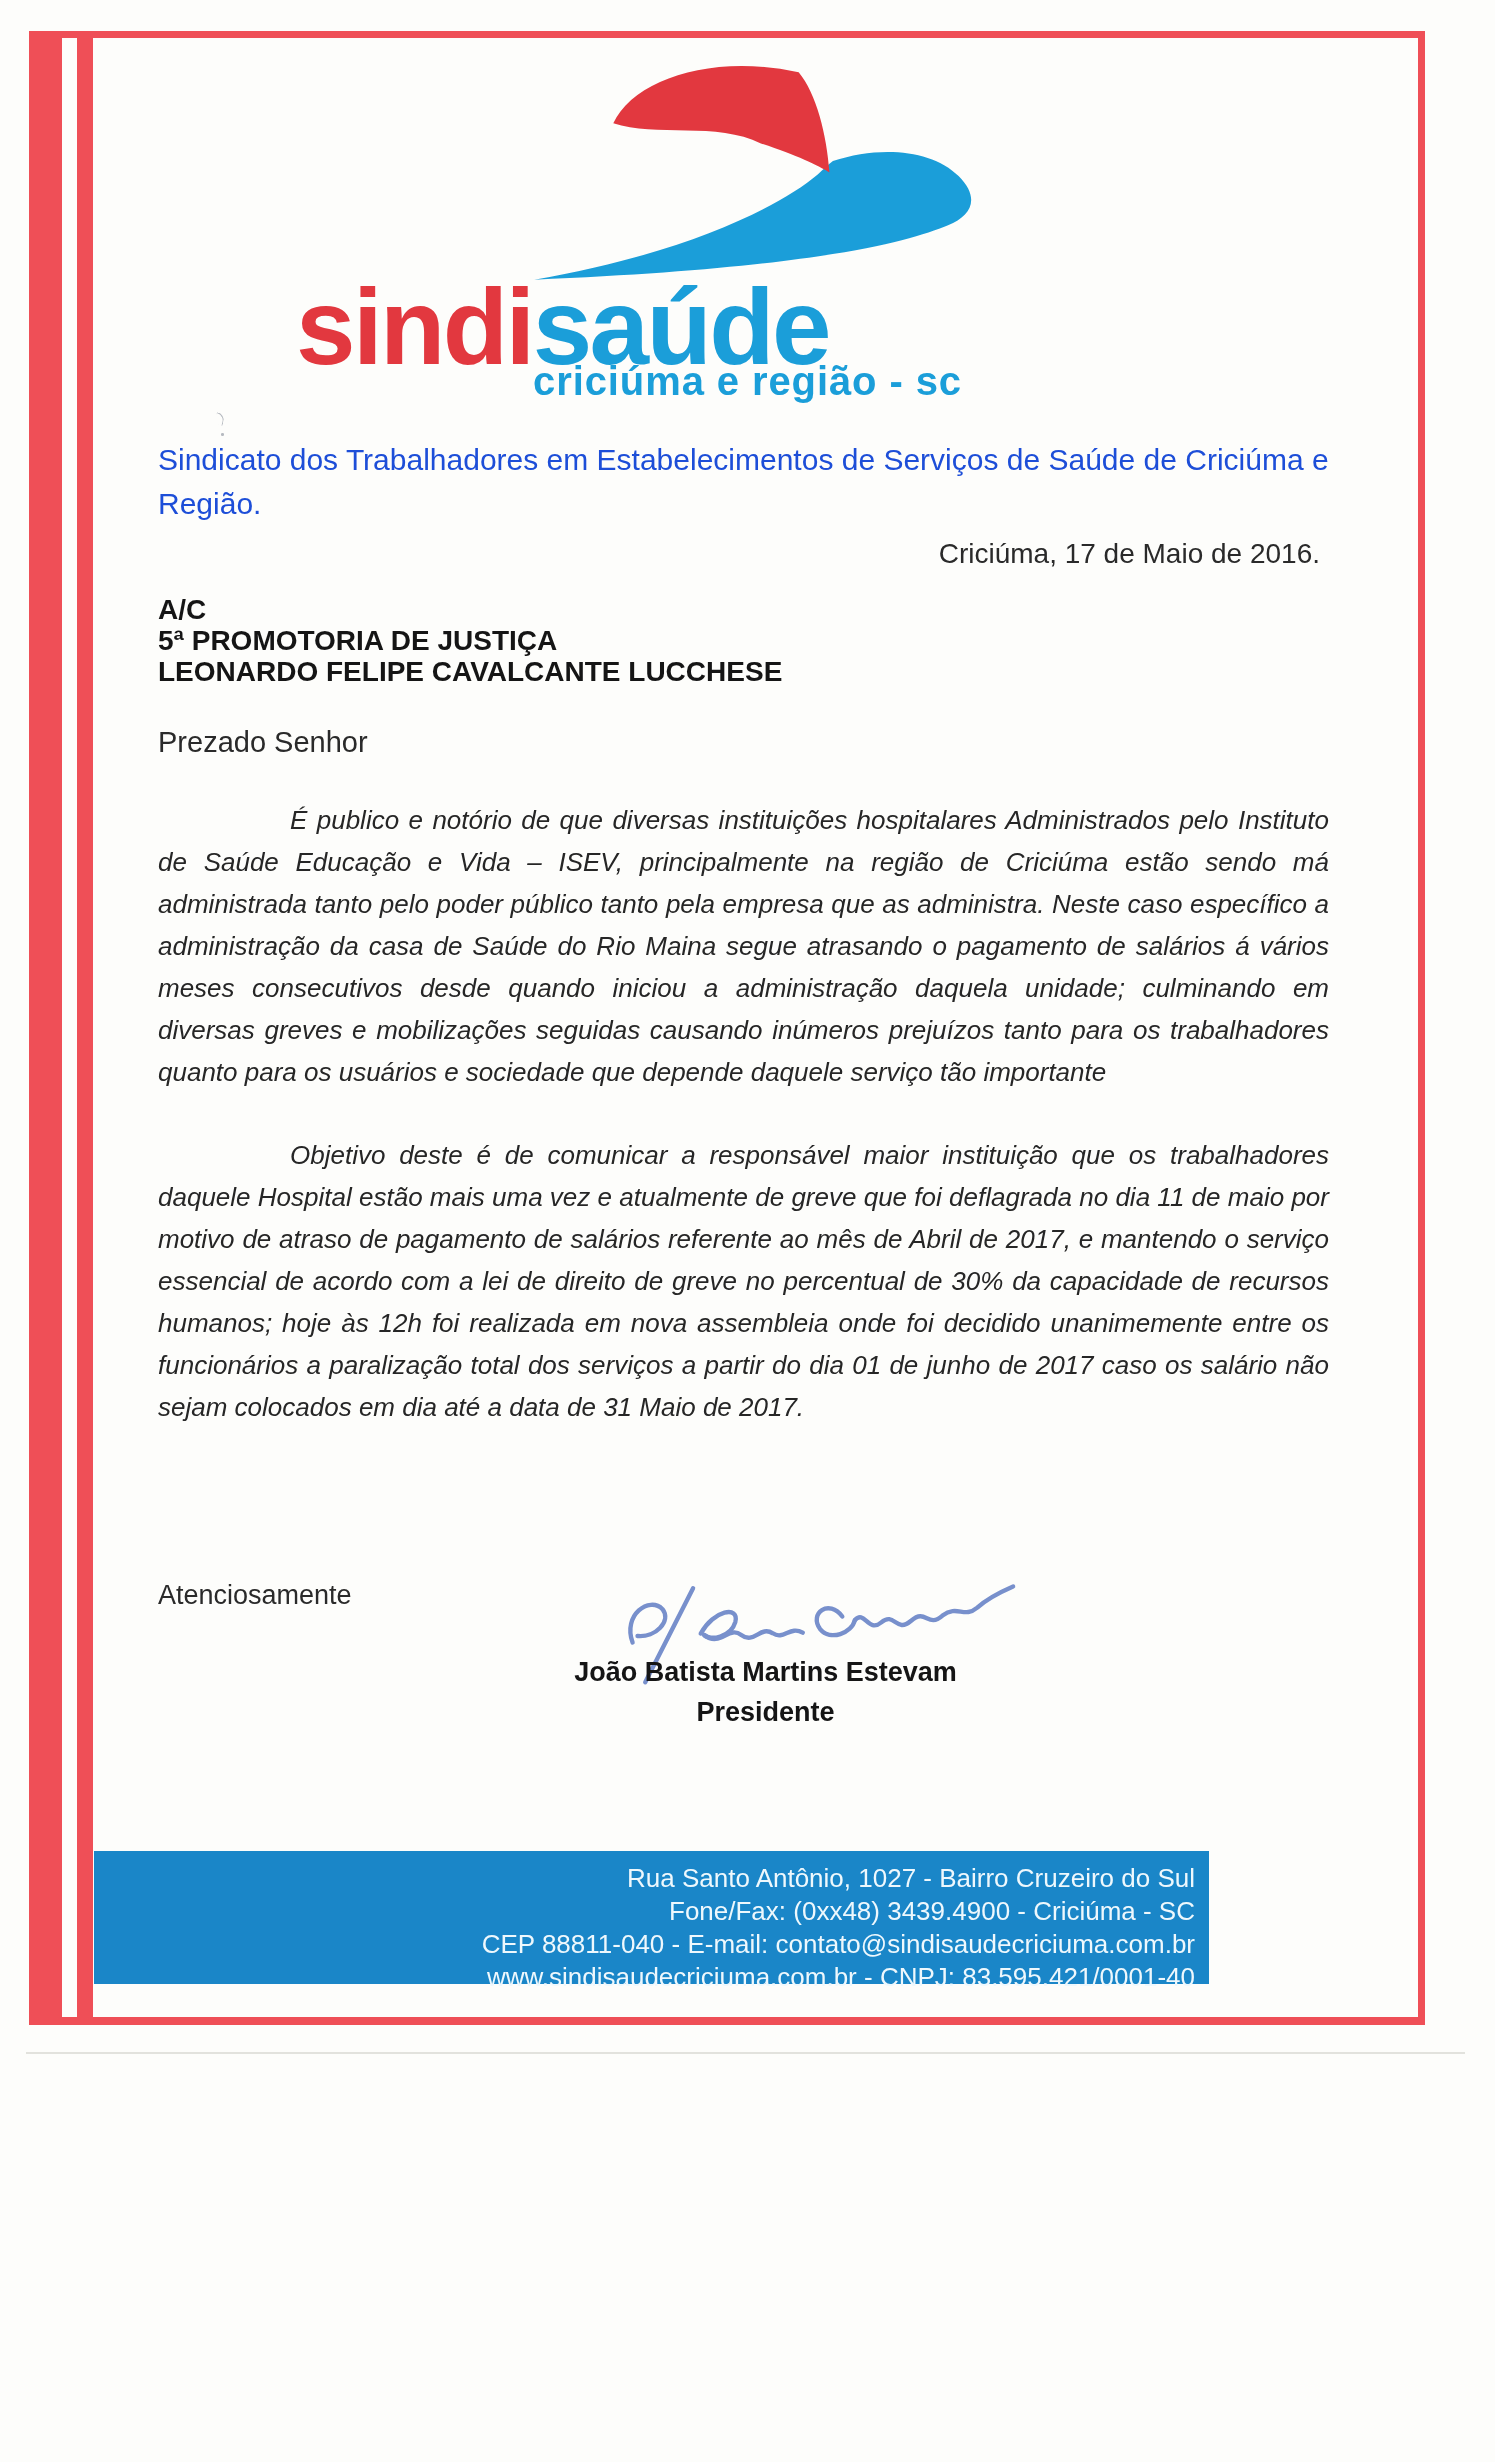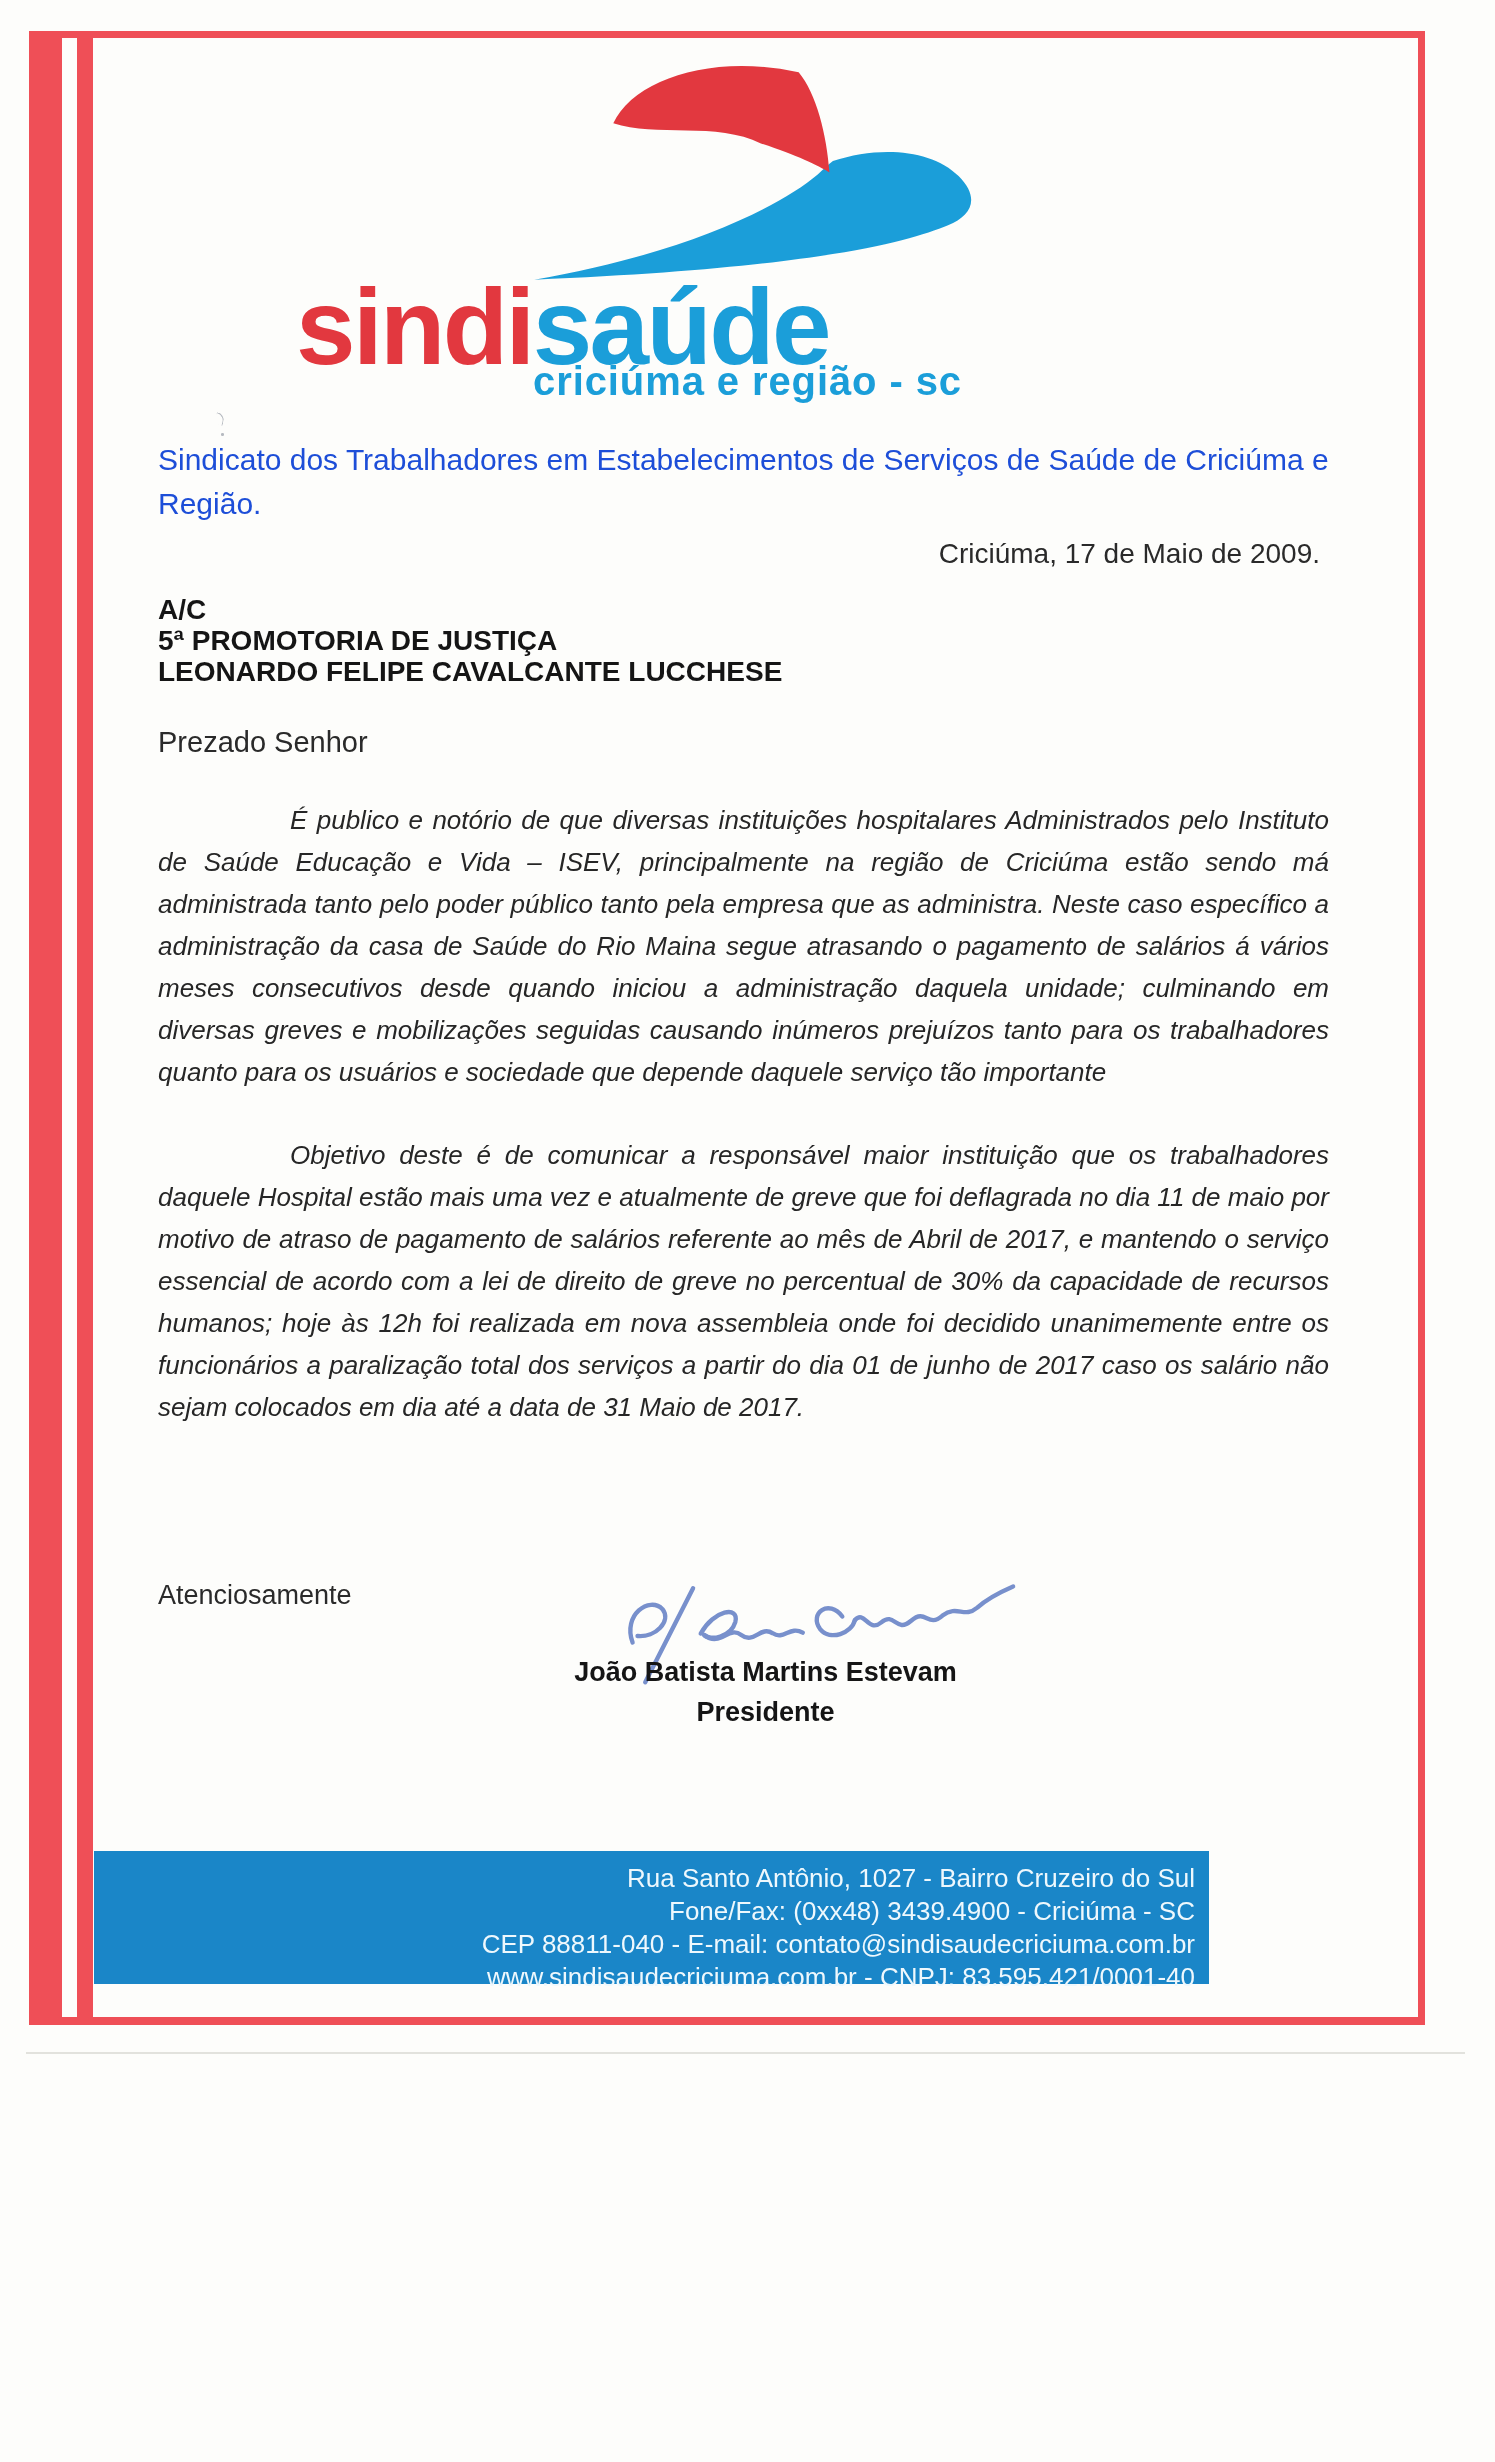--- a/index.html
+++ b/index.html
@@ -74,21 +74,21 @@
 
   <div class="brand-line">
     <span class="brand-red">sindi</span><span class="brand-blue">saúde</span>
   </div>
   <div class="tagline">criciúma e região - sc</div>
 
   <div class="artifact"></div>
   <div class="artifact-dot"></div>
 
   <div class="org-name">Sindicato dos Trabalhadores em Estabelecimentos de Serviços de Saúde de Criciúma e Região.</div>
-  <div class="date-line">Criciúma, 17 de Maio de 2009.</div>
+  <div class="date-line">Criciúma, 17 de Maio de 2016.</div>
 
   <div class="recipient">
     <div>A/C</div>
     <div>5ª PROMOTORIA DE JUSTIÇA</div>
     <div>LEONARDO FELIPE CAVALCANTE LUCCHESE</div>
   </div>
   <div class="salutation">Prezado Senhor</div>
 
   <div class="para para1">É publico e notório de que diversas instituições hospitalares Administrados pelo Instituto de Saúde Educação e Vida – ISEV, principalmente na região de Criciúma estão sendo má administrada tanto pelo poder público tanto pela empresa que as administra. Neste caso específico a administração da casa de Saúde do Rio Maina segue atrasando o pagamento de salários á vários meses consecutivos desde quando iniciou a administração daquela unidade; culminando em diversas greves e mobilizações seguidas causando inúmeros prejuízos tanto para os trabalhadores quanto para os usuários e sociedade que depende daquele serviço tão importante</div>
   <div class="para para2">Objetivo deste é de comunicar a responsável maior instituição que os trabalhadores daquele Hospital estão mais uma vez e atualmente de greve que foi deflagrada no dia 11 de maio por motivo de atraso de pagamento de salários referente ao mês de Abril de 2017, e mantendo o serviço essencial de acordo com a lei de direito de greve no percentual de 30% da capacidade de recursos humanos; hoje às 12h foi realizada em nova assembleia onde foi decidido unanimemente entre os funcionários a paralização total dos serviços a partir do dia 01 de junho de 2017 caso os salário não sejam colocados em dia até a data de 31 Maio de 2017.</div>

